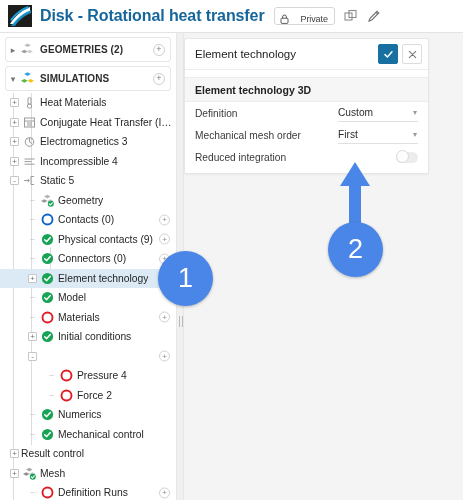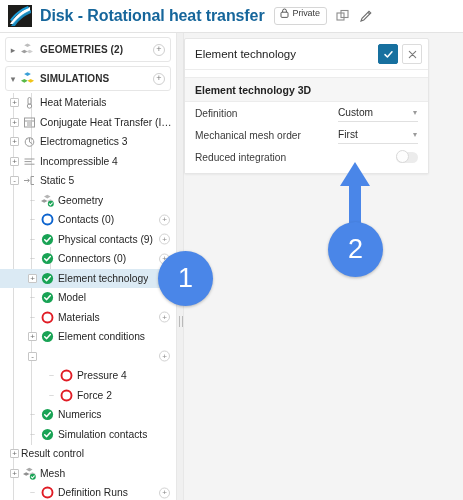--- a/index.html
+++ b/index.html
@@ -17,21 +17,21 @@
     background:#ffffff; display:flex; align-items:center;
     padding-left:8px; border-bottom:1px solid #e3e3e3;
   }
   .logo { width:24px; height:22px; flex:none; margin-right:8px; }
   .proj-title {
     font-size:16px; font-weight:700; color:#16669b; letter-spacing:-0.1px;
     white-space:nowrap;
   }
   .private-chip {
     margin-left:9px; height:18px; border:1px solid #d6d6d6; border-radius:3px;
-    background:#fff; display:flex; align-items:flex-start; gap:4px;
+    background:#fff; display:flex; align-items:flex-end; gap:12px;
     padding:0 6px 0 5px;
   }
   .private-chip .lbl { font-size:9px; color:#3c3c3c; letter-spacing:-0.1px;}
   .tb-icon { margin-left:9px; width:14px; height:14px; flex:none; cursor:pointer; }
 
   
   .tree-wrap {
     position:absolute; left:0; top:33px; width:176px; height:467px;
     background:#ffffff; overflow:hidden;
   }
@@ -304,21 +304,21 @@
             </svg></span>
           <span class="ntext">Materials</span>
           <span class="row-plus">+</span>
         </div>
         <div class="node">
           <span class="exp" style="margin-left: 28px;">+</span>
           <span class="nico"><svg viewBox="0 0 13 13">
               <circle cx="6.5" cy="6.5" r="5.6" fill="#19a355"></circle>
               <path d="M3.7 6.7 L5.7 8.6 L9.3 4.6" fill="none" stroke="#fff" stroke-width="1.5" stroke-linecap="round" stroke-linejoin="round"></path>
             </svg></span>
-          <span class="ntext">Element conditions</span>
+          <span class="ntext">Initial conditions</span>
         </div>
         <div class="node">
           <span class="exp" style="margin-left: 28px;">-</span>
           <span class="nico" style="width: 0px; margin: 0px 0px 0px 2px;"></span>
           <span class="row-plus">+</span>
         </div>
         <div class="node">
           <span class="exp none" style="margin-left: 47px;">–</span>
           <span class="nico"><svg viewBox="0 0 13 13">
               <circle cx="6.5" cy="6.5" r="5" fill="none" stroke="#e01b24" stroke-width="1.9"></circle>
@@ -339,21 +339,21 @@
               <path d="M3.7 6.7 L5.7 8.6 L9.3 4.6" fill="none" stroke="#fff" stroke-width="1.5" stroke-linecap="round" stroke-linejoin="round"></path>
             </svg></span>
           <span class="ntext">Numerics</span>
         </div>
         <div class="node">
           <span class="exp none" style="margin-left: 28px;">–</span>
           <span class="nico"><svg viewBox="0 0 13 13">
               <circle cx="6.5" cy="6.5" r="5.6" fill="#19a355"></circle>
               <path d="M3.7 6.7 L5.7 8.6 L9.3 4.6" fill="none" stroke="#fff" stroke-width="1.5" stroke-linecap="round" stroke-linejoin="round"></path>
             </svg></span>
-          <span class="ntext">Simulation contacts</span>
+          <span class="ntext">Mechanical control</span>
         </div>
         <div class="node">
           <span class="exp" style="margin-left: 10px;">+</span>
           <span class="nico" style="width: 0px; margin: 0px 0px 0px 2px;"></span>
           <span class="ntext">Result control</span>
         </div>
         <div class="node">
           <span class="exp" style="margin-left: 10px;">+</span>
           <span class="nico"><svg viewBox="0 0 13 13">
               <path d="M6.3 0.8 L9.6 2.6 L6.3 4.4 L3 2.6 Z" fill="#a9a9a9"></path>

